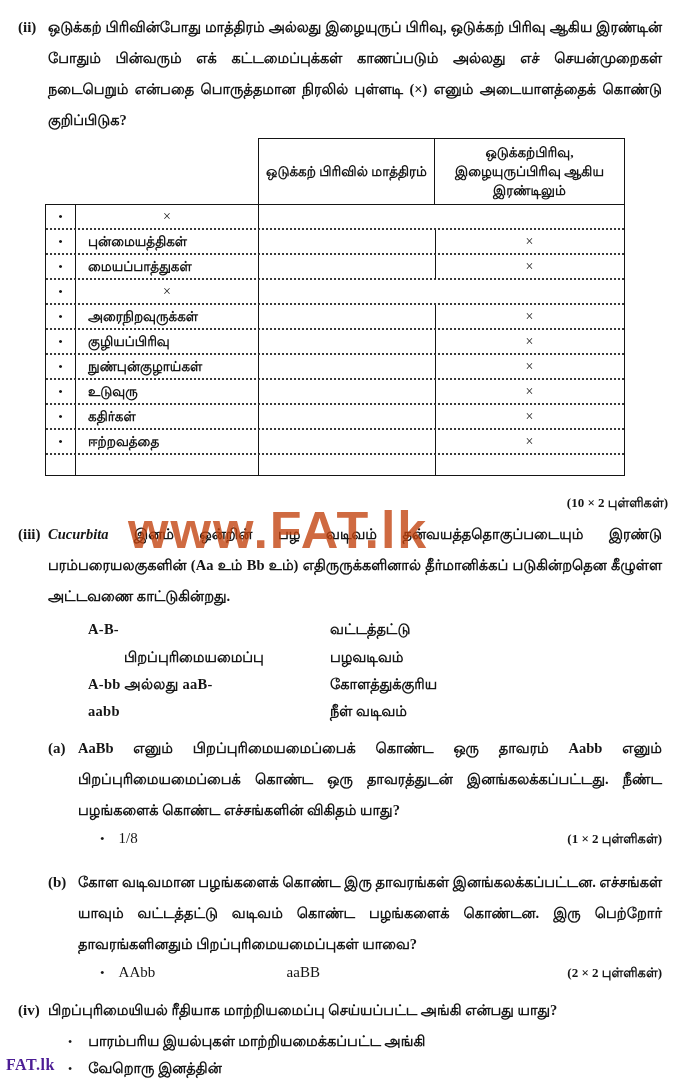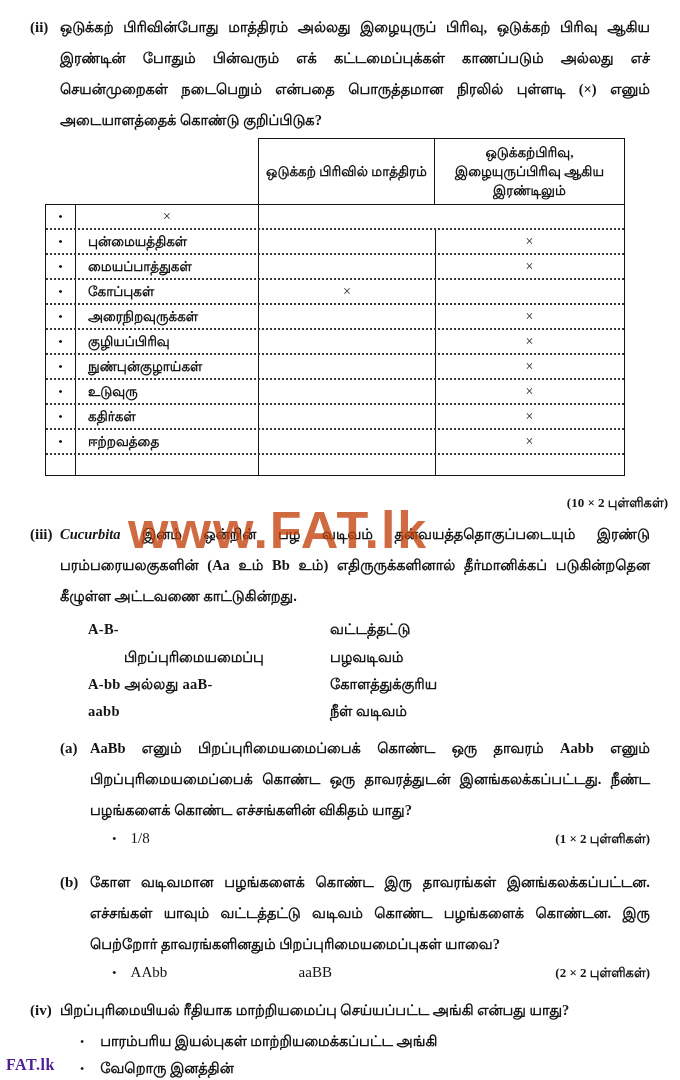--- a/index.html
+++ b/index.html
@@ -5,21 +5,21 @@
   * { margin:0; padding:0; box-sizing:border-box; }
   html,body { background:#ffffff; }
   body {
     width:680px; height:1080px; position:relative; overflow:hidden;
     font-family:"Liberation Serif","DejaVu Serif",serif;
     color:#151515;
   }
   .page { position:relative; width:680px; height:1080px; padding-top:12px; }
 
   
-  .sec { padding:0 30px; }
+  .sec { padding:0 18px; }
   .q { display:flex; align-items:flex-start; }
   .qnum { width:30px; flex-shrink:0; font-weight:bold; font-size:15px; line-height:31px; }
   .qtext { flex:1; text-align:justify; font-weight:bold; font-size:14.5px; line-height:31px; }
   .latin-italic { font-style:italic; font-weight:bold; }
 
   
   .gtable { width:580px; margin:2px 0 0 45px; font-size:14px; }
   .thead { display:grid; grid-template-columns:213px 177px 190px; }
   .hc0 { border:none; }
   .hc1, .hc2 {
@@ -110,21 +110,20 @@
         <div class="c-m2">×</div>
       </div>
       <div class="brow">
         <div class="c-bullet"></div>
         <div class="c-label">மையப்பாத்துகள்</div>
         <div class="c-m1"></div>
         <div class="c-m2">×</div>
       </div>
       <div class="brow">
         <div class="c-bullet"></div>
-        <div class="c-label">கோப்புகள்</div>
         <div class="c-m1">×</div>
         <div class="c-m2"></div>
       </div>
       <div class="brow">
         <div class="c-bullet"></div>
         <div class="c-label">அரைநிறவுருக்கள்</div>
         <div class="c-m1"></div>
         <div class="c-m2">×</div>
       </div>
       <div class="brow">

